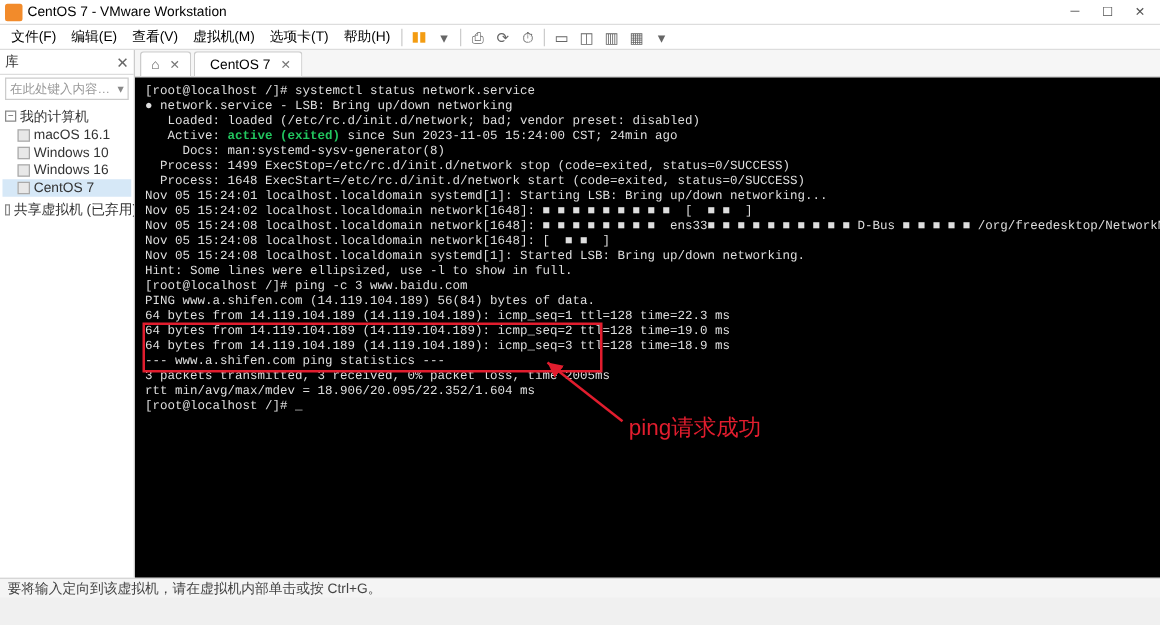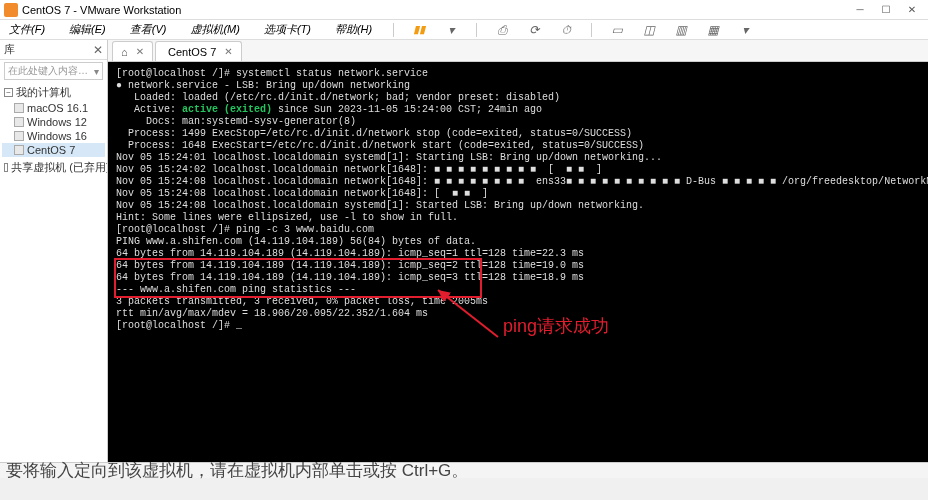--- a/index.html
+++ b/index.html
@@ -26,22 +26,21 @@
   .app-icon { width: 14px; height: 14px; background: #f28b2b; border-radius: 2px; display:inline-block; }
   .window-controls { display: flex; gap: 2px; }
   .win-btn { width: 24px; height: 16px; display:flex; align-items:center; justify-content:center; font-size:10px; color:#555; }
   .menubar {
     height: 20px;
     background: #fff;
     border-bottom: 1px solid #ddd;
     display: flex;
     align-items: center;
     padding: 0 4px;
-    gap: 14px;
-    font-style: italic;
+    gap: 2px;
   }
   .menu-item { padding: 2px 5px; cursor: pointer; }
   .tool-btn { width: 18px; height: 18px; display:flex; align-items:center; justify-content:center; color:#666; font-size:12px; }
   .tool-sep { width:1px; height:14px; background:#ccc; margin:0 2px; }
   .play-icon { color:#f39c12; font-size:11px; }
   .body-row { display:flex; height: calc(500px - 20px - 20px - 22px - 16px); }
   .sidebar {
     width: 108px;
     background: #fff;
     border-right: 1px solid #ccc;
@@ -138,21 +137,21 @@
     position:absolute;
     color:#e11d2e;
     font-size:18px;
     font-family:"Microsoft YaHei", sans-serif;
     pointer-events:none;
   }
   .statusbar {
     height:16px;
     background:#f4f4f4;
     border-top:1px solid #ccc;
-    font-size:17px;
+    font-size:11px;
     color:#444;
     display:flex;
     align-items:center;
     padding:0 6px;
   }
 </style>
 </head>
 <body>
 
 <div class="titlebar">
@@ -204,21 +203,21 @@
       <div class="tree-item root">
         <span class="sq">−</span>
         <span>我的计算机</span>
       </div>
       <div class="tree-item">
           <span class="vm-ic"></span>
           <span>macOS 16.1</span>
         </div>
       <div class="tree-item">
           <span class="vm-ic"></span>
-          <span>Windows 12</span>
+          <span>Windows 10</span>
         </div>
       <div class="tree-item">
           <span class="vm-ic"></span>
           <span>Windows 16</span>
         </div>
       <div class="tree-item selected">
           <span class="vm-ic"></span>
           <span>CentOS 7</span>
         </div>
       <div class="tree-item root" style="margin-top:2px;">
@@ -247,20 +246,20 @@
 
       <svg class="annot-arrow" style="left:320px; top:220px; width:80px; height:60px;">
         <defs>
             <marker id="ah" markerWidth="8" markerHeight="8" refX="6" refY="3" orient="auto">
           <path d="M0,0 L6,3 L0,6 Z" fill="#e11d2e"></path>
             </marker>
           </defs>
         <line x1="70" y1="55" x2="10" y2="8" stroke="#e11d2e" stroke-width="2" marker-end="url(#ah)"></line>
       </svg>
 
-      <div class="annot-text" style="left:395px; top:252px;">ping请求成功</div>
+      <div class="annot-text" style="left:395px; top:268px;">ping请求成功</div>
     </div>
   </div>
 </div>
 
 <div class="statusbar">
   <span>要将输入定向到该虚拟机，请在虚拟机内部单击或按 Ctrl+G。</span>
 </div>
 
 </body></html>

